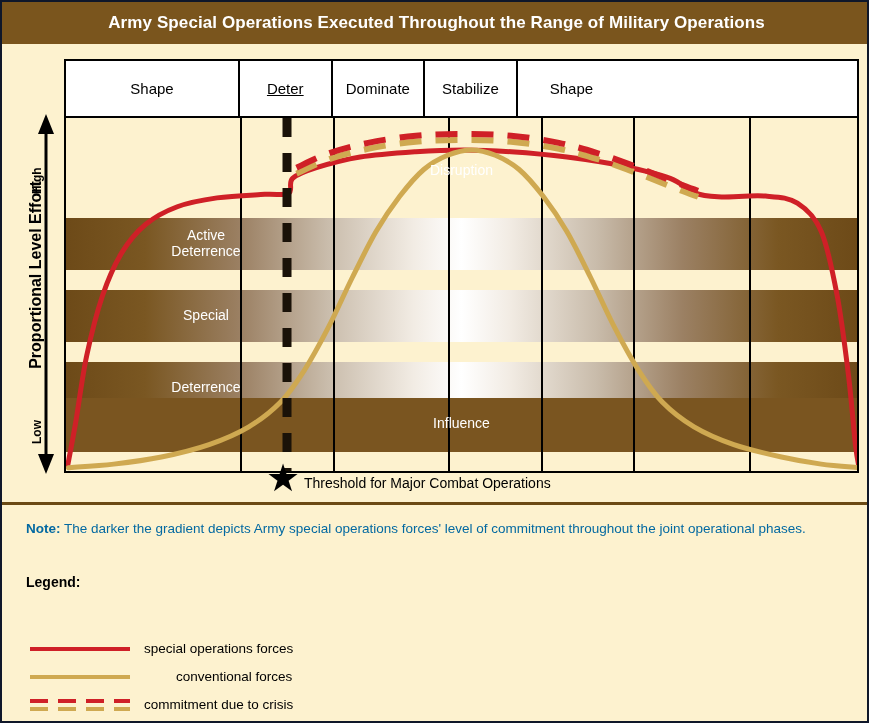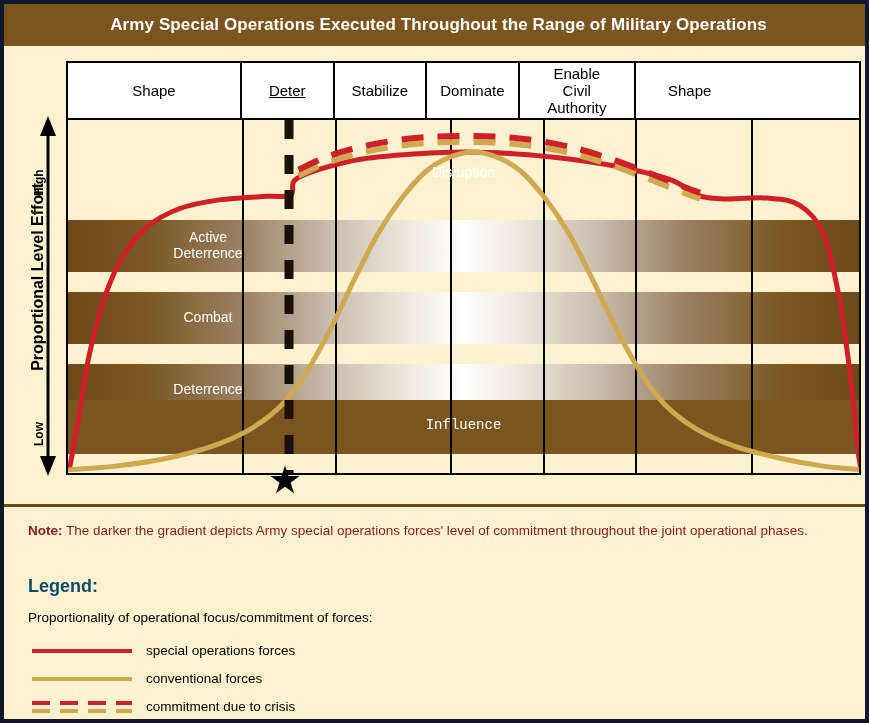--- a/index.html
+++ b/index.html
@@ -8,21 +8,21 @@
     background: #ffffff;
   }
   body {
     font-family: "Liberation Sans", sans-serif;
   }
   #figure {
     position: relative;
     width: 869px;
     height: 723px;
     box-sizing: border-box;
-    border: 4px solid #0f172a;
+    border: 2px solid #0f172a;
     background: #fdf2cf;
     overflow: hidden;
   }
   
   #title-bar {
     position: absolute;
     left: 0;
     top: 0;
     width: 869px;
     height: 42px;
@@ -190,31 +190,31 @@
     height: 3px;
     background: #6b4a14;
   }
   
   #note {
     position: absolute;
     left: 24px;
     top: 518px;
     width: 790px;
     font-size: 13.5px;
-    color: #7f1d1d;
+    color: #0369a1;
     line-height: 1.38;
   }
   #note b { font-weight: bold; }
   #legend-heading {
     position: absolute;
     left: 24px;
     top: 572px;
-    font-size: 18px;
+    font-size: 14px;
     font-weight: bold;
-    color: #0c4a6e;
+    color: #000000;
   }
   #legend-sub {
     position: absolute;
     left: 24px;
     top: 606px;
     font-size: 13.5px;
     color: #000000;
   }
   .legend-row {
     position: absolute;
@@ -278,23 +278,22 @@
     <div id="y-axis-title">Proportional Level Effort</div>
     <div class="y-tip" style="top:80px;">High</div>
     <div class="y-tip" style="top:330px;">Low</div>
   </div>
 
   <div id="chart-area">
 
     <div id="header-row">
         <div class="phase-cell" style="width: 22%;">Shape</div>
         <div class="phase-cell" style="width: 11.7%; text-decoration: underline;">Deter</div>
+        <div class="phase-cell" style="width: 11.7%;">Dominate</div>
         <div class="phase-cell" style="width: 11.7%;">Stabilize</div>
-        <div class="phase-cell" style="width: 11.7%;">Dominate</div>
-        <div class="phase-cell" style="width: 14.7%;">Enable<br>Civil<br>Authority</div>
         <div class="phase-cell" style="width: 13.6%;">Shape</div>
       </div>
 
     <div id="plot">
       <div id="bands">
           <div class="band center-dark" style="top: 28px; height: 52px;"></div>
           <div class="band center-light" style="top: 100px; height: 52px;"></div>
           <div class="band center-light" style="top: 172px; height: 52px;"></div>
           <div class="band center-light" style="top: 244px; height: 52px;"></div>
           <div class="band solid" style="top: 280px; height: 54px;"></div>
@@ -312,43 +311,43 @@
         <path id="path-sof" fill="none" stroke-width="5" stroke-linecap="round" stroke-linejoin="round" d="M 1.59 347.90 C 2.92 340.80, 6.36 323.64, 9.54 305.30 C 12.72 286.96, 16.17 259.15, 20.67 237.85 C 25.18 216.55, 30.74 194.66, 36.57 177.50 C 42.40 160.34, 48.50 146.73, 55.65 134.90 C 62.81 123.07, 70.22 114.19, 79.50 106.50 C 88.78 98.81, 99.38 93.19, 111.30 88.75 C 123.23 84.31, 136.48 81.95, 151.05 79.88 C 165.63 77.80, 186.82 77.09, 198.75 76.32 C 210.68 75.56, 217.96 77.92, 222.60 75.26 C 227.24 72.60, 221.94 64.61, 226.57 60.35 C 231.21 56.09, 239.16 53.25, 250.43 49.70 C 261.69 46.15, 277.59 41.71, 294.15 39.05 C 310.71 36.39, 332.57 34.91, 349.80 33.72 C 367.03 32.54, 381.60 31.95, 397.50 31.95 C 413.40 31.95, 427.98 32.54, 445.20 33.72 C 462.43 34.91, 482.30 36.68, 500.85 39.05 C 519.40 41.42, 539.27 44.38, 556.50 47.93 C 573.73 51.48, 592.28 55.91, 604.20 60.35 C 616.13 64.79, 620.10 71.47, 628.05 74.55 C 636.00 77.63, 639.98 78.22, 651.90 78.81 C 663.82 79.40, 686.35 77.03, 699.60 78.10 C 712.85 79.16, 722.13 79.28, 731.40 85.20 C 740.67 91.12, 748.63 98.22, 755.25 113.60 C 761.88 128.98, 766.64 153.83, 771.15 177.50 C 775.65 201.17, 779.23 230.75, 782.28 255.60 C 785.33 280.45, 787.58 310.63, 789.43 326.60 C 791.29 342.58, 792.75 347.31, 793.41 351.45" stroke="#cf2027"></path>
         <path id="path-conv" fill="none" stroke-width="5" stroke-linecap="round" stroke-linejoin="round" d="M 2.39 349.68 C 9.94 349.08, 32.20 347.90, 47.70 346.13 C 63.20 344.35, 79.50 342.28, 95.40 339.02 C 111.30 335.77, 128.53 331.63, 143.10 326.60 C 157.67 321.57, 170.92 315.95, 182.85 308.85 C 194.78 301.75, 205.38 293.47, 214.65 284.00 C 223.93 274.53, 230.55 264.48, 238.50 252.05 C 246.45 239.63, 254.40 224.83, 262.35 209.45 C 270.30 194.07, 278.25 175.72, 286.20 159.75 C 294.15 143.77, 302.10 127.21, 310.05 113.60 C 318.00 99.99, 325.95 88.45, 333.90 78.10 C 341.85 67.75, 349.80 58.28, 357.75 51.48 C 365.70 44.67, 373.65 40.53, 381.60 37.27 C 389.55 34.02, 397.50 31.95, 405.45 31.95 C 413.40 31.95, 421.35 34.02, 429.30 37.27 C 437.25 40.53, 445.20 44.67, 453.15 51.48 C 461.10 58.28, 469.05 67.75, 477.00 78.10 C 484.95 88.45, 492.90 99.99, 500.85 113.60 C 508.80 127.21, 516.75 143.77, 524.70 159.75 C 532.65 175.72, 540.60 194.07, 548.55 209.45 C 556.50 224.83, 564.45 239.63, 572.40 252.05 C 580.35 264.48, 586.98 274.53, 596.25 284.00 C 605.52 293.47, 616.13 301.75, 628.05 308.85 C 639.98 315.95, 653.22 321.57, 667.80 326.60 C 682.38 331.63, 700.92 335.77, 715.50 339.02 C 730.08 342.28, 742.40 344.35, 755.25 346.13 C 768.10 347.90, 786.39 349.08, 792.62 349.68" stroke="#cfa951"></path>
         <path fill="none" stroke-width="6" stroke-linecap="butt" stroke-dasharray="22 14" d="M 230.55 49.70 C 235.85 47.33, 250.43 39.64, 262.35 35.50 C 274.28 31.36, 287.53 27.81, 302.10 24.85 C 316.68 21.89, 333.90 19.23, 349.80 17.75 C 365.70 16.27, 381.60 15.98, 397.50 15.98 C 413.40 15.98, 429.30 16.27, 445.20 17.75 C 461.10 19.23, 478.32 21.89, 492.90 24.85 C 507.47 27.81, 519.40 31.36, 532.65 35.50 C 545.90 39.64, 559.81 44.97, 572.40 49.70 C 584.99 54.43, 598.24 60.05, 608.17 63.90 C 618.11 67.75, 628.05 71.30, 632.02 72.77" stroke="#cfa951" transform="translate(0,6)"></path>
           <path id="path-esc" fill="none" stroke-width="6" stroke-linecap="butt" stroke-dasharray="22 14" d="M 230.55 49.70 C 235.85 47.33, 250.43 39.64, 262.35 35.50 C 274.28 31.36, 287.53 27.81, 302.10 24.85 C 316.68 21.89, 333.90 19.23, 349.80 17.75 C 365.70 16.27, 381.60 15.98, 397.50 15.98 C 413.40 15.98, 429.30 16.27, 445.20 17.75 C 461.10 19.23, 478.32 21.89, 492.90 24.85 C 507.47 27.81, 519.40 31.36, 532.65 35.50 C 545.90 39.64, 559.81 44.97, 572.40 49.70 C 584.99 54.43, 598.24 60.05, 608.17 63.90 C 618.11 67.75, 628.05 71.30, 632.02 72.77" stroke="#cf2027"></path>
         <line id="threshold-line" stroke-width="9" stroke-dasharray="19 16" x1="221.01000000000002" x2="221.01000000000002" y1="0" y2="355" stroke="#1a1208"></line>
       </svg>
 
       <div id="band-labels">
           <div class="band-label" style="left: 0px; width: 100%; top: 44px;">Disruption</div>
           <div class="band-label left-pos" style="top: 109px;">Active<br>Deterrence</div>
-          <div class="band-label left-pos" style="top: 189px;">Combat</div>
+          <div class="band-label left-pos" style="top: 189px;">Special</div>
           <div class="band-label left-pos" style="top: 261px;">Deterrence</div>
-          <div class="band-label" style="left: 0px; width: 100%; top: 297px; font-family: Liberation Mono, monospace;">Influence</div>
+          <div class="band-label" style="left: 0px; width: 100%; top: 297px;">Influence</div>
         </div>
     </div>
   </div>
 
   <div id="threshold-star">★</div>
+  <div id="threshold-caption">Threshold for Major Combat Operations</div>
 
   <div id="divider"></div>
 
   <div id="note"><b>Note:</b><span> The darker the gradient depicts Army special operations forces' level of commitment throughout the joint operational phases.</span></div>
 
   <div id="legend-heading">Legend:</div>
-  <div id="legend-sub">Proportionality of operational focus/commitment of forces:</div>
   <div id="legend-rows">
       <div class="legend-row" style="top: 630px;">
         <span class="legend-swatch">
           <span class="sw-solid-red"></span>
         </span>
         <span class="legend-text">special operations forces</span>
       </div>
-      <div class="legend-row" style="top: 658px;">
+      <div class="legend-row" style="top: 658px; gap: 32px;">
         <span class="legend-swatch">
           <span class="sw-solid-tan"></span>
         </span>
         <span class="legend-text">conventional forces</span>
       </div>
       <div class="legend-row" style="top: 686px;">
         <span class="legend-swatch">
           <span class="sw-dash-red"></span>
           <span class="sw-dash-tan"></span>
         </span>

